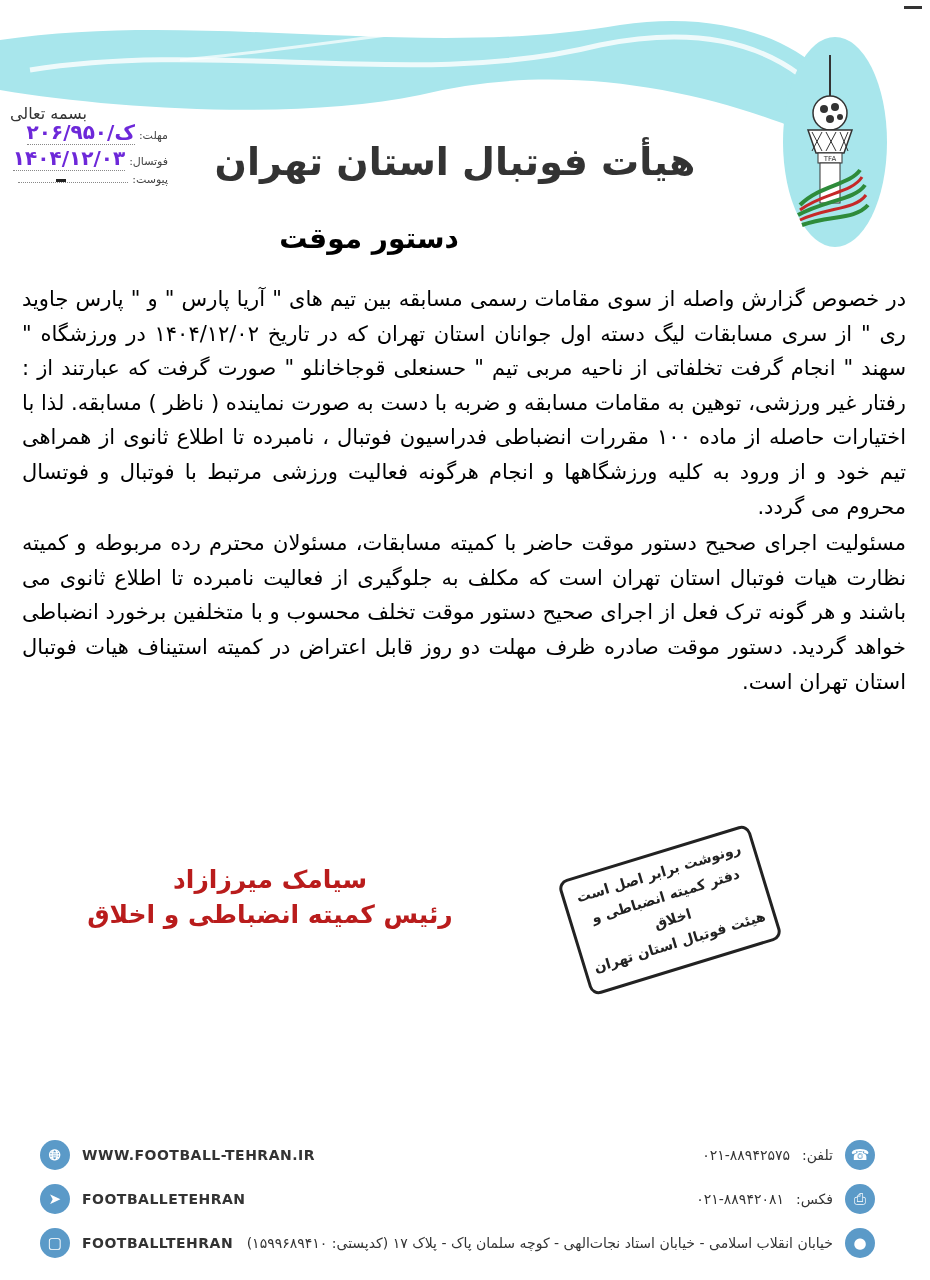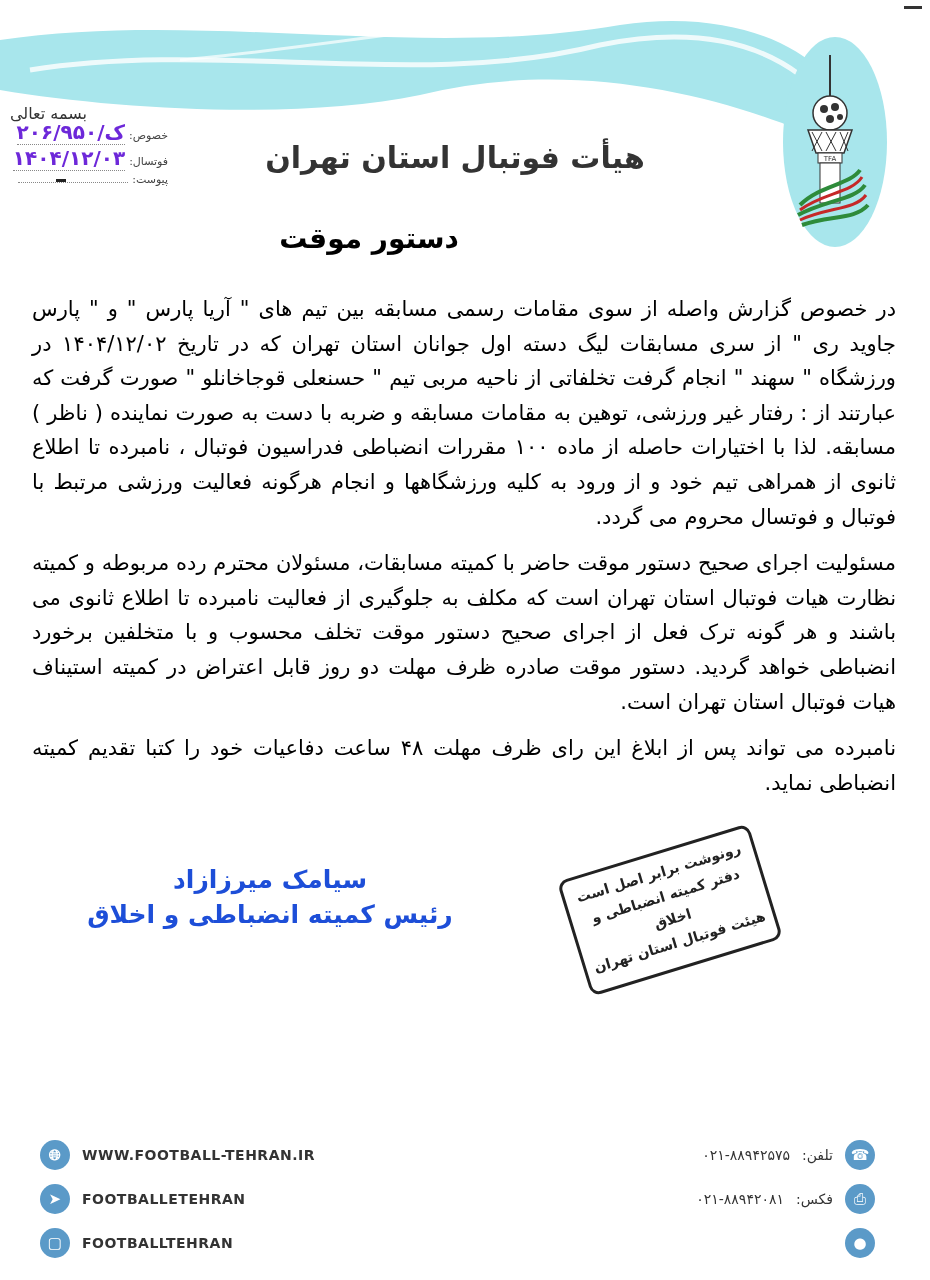--- a/index.html
+++ b/index.html
@@ -4,34 +4,34 @@
 <style>
   html, body { margin:0; padding:0; }
   body { width:930px; height:1280px; background:#ffffff; position:relative; overflow:hidden;
          font-family:"DejaVu Sans", sans-serif; color:#111; }
   .corner-dash { position:absolute; right:8px; top:6px; width:18px; height:3px; background:#333; }
   .banner { position:absolute; left:0; top:0; width:930px; height:260px; }
   .logo-wrap { position:absolute; left:780px; top:35px; width:110px; height:215px; }
   .bismillah { position:absolute; left:10px; width:930px; top:104px; text-align:left; direction:rtl;
                font-size:16px; color:#333; }
   .org-title { position:absolute; left:0; width:910px; top:140px; text-align:center; direction:rtl;
-               font-size:30px; font-weight:bold; color:#333; }
+               font-size:38px; font-weight:bold; color:#333; }
   .doc-title { position:absolute; left:0; width:738px; top:222px; text-align:center; direction:rtl;
                font-size:28px; font-weight:bold; color:#000; }
   .meta { position:absolute; left:18px; top:120px; width:150px; direction:rtl; font-size:11px; color:#444; }
   .meta-row { display:flex; align-items:baseline; gap:4px; height:26px; }
   .meta-label { white-space:nowrap; }
   .meta-value { font-size:20px; font-weight:bold; color:#6d28d9; border-bottom:1px dotted #888; white-space:nowrap; direction:ltr; }
   .meta-dots { flex:1; border-bottom:1px dotted #888; height:10px; position:relative; }
   .meta-dots::after { content:""; position:absolute; left:38px; top:7px; width:10px; height:3px; background:#222; }
   .body-text { position:absolute; left:20px; right:22px; top:280px; direction:rtl; text-align:justify;
                font-size:21px; line-height:34.6px; color:#000; }
-  .body-text p { margin:12px; }
+  .body-text p { margin:2px; }
   .signature { position:absolute; left:80px; width:380px; top:862px; text-align:center; direction:rtl;
-               font-size:25px; font-weight:bold; line-height:35px; color:#1d4ed8; }
+               font-size:25px; font-weight:bold; line-height:35px; color:#b91c1c; }
   .stamp { position:absolute; left:570px; top:850px; width:200px; height:120px; border:3px solid #222;
            border-radius:10px; transform:rotate(-17deg); direction:rtl; text-align:center;
            font-size:14px; font-weight:bold; line-height:24px; padding-top:6px; box-sizing:border-box; color:#222; }
   .footer-row { position:absolute; display:flex; align-items:center; gap:12px; font-size:14px; color:#333; }
   .footer-row.ltr { left:40px; direction:ltr; font-weight:bold; letter-spacing:0.5px; }
   .footer-row.rtl { right:55px; direction:rtl; font-size:14px; }
   .icon-circle { width:30px; height:30px; border-radius:50%; background:#5b9ac8; color:#fff;
                  display:flex; align-items:center; justify-content:center; font-size:15px; flex:none; }
 </style>
 </head>
@@ -57,41 +57,40 @@
   <path d="M32,97 L42,116 M42,97 L32,116 M46,97 L56,116 M56,97 L46,116 M60,97 L68,116 M68,97 L60,116" stroke="#333" stroke-width="1"></path>
   <rect x="38" y="118" width="24" height="10" fill="#fff" stroke="#333" stroke-width="1"></rect>
   <text x="50" y="126" font-size="7" text-anchor="middle" fill="#333" font-family="DejaVu Sans, sans-serif">TFA</text>
   <rect x="40" y="128" width="20" height="40" fill="#fff" stroke="#333" stroke-width="1"></rect>
   <path d="M20,170 C40,150 70,150 80,135 M18,180 C45,165 75,165 85,150 M22,190 C50,180 75,185 88,170" fill="none" stroke="#2e8b3a" stroke-width="4"></path>
   <path d="M20,175 C42,158 72,158 82,142 M20,185 C48,172 75,175 86,160" fill="none" stroke="#c62828" stroke-width="3"></path>
 </svg>
 
 <div class="meta">
   <div class="meta-row">
-    <span class="meta-label">خصوص:</span>
+    <span class="meta-label">مهلت:</span>
     <span class="meta-value">۲۰۶/ک/۹۵۰</span>
   </div>
   <div class="meta-row">
     <span class="meta-label">فوتسال:</span>
     <span class="meta-value">۱۴۰۴/۱۲/۰۳</span>
   </div>
   <div class="meta-row">
     <span class="meta-label">پیوست:</span>
     <span class="meta-dots"></span>
   </div>
 </div>
 
 <div class="bismillah">بسمه تعالی</div>
 <div class="org-title">هیأت فوتبال استان تهران</div>
 <div class="doc-title">دستور موقت</div>
 
 <div class="body-text">
   <p>در خصوص گزارش واصله از سوی مقامات رسمی مسابقه بین تیم های " آریا پارس " و " پارس جاوید ری " از سری مسابقات لیگ دسته اول جوانان استان تهران که در تاریخ ۱۴۰۴/۱۲/۰۲ در ورزشگاه " سهند " انجام گرفت تخلفاتی از ناحیه مربی تیم " حسنعلی قوجاخانلو " صورت گرفت که عبارتند از : رفتار غیر ورزشی، توهین به مقامات مسابقه و ضربه با دست به صورت نماینده ( ناظر ) مسابقه. لذا با اختیارات حاصله از ماده ۱۰۰ مقررات انضباطی فدراسیون فوتبال ، نامبرده تا اطلاع ثانوی از همراهی تیم خود و از ورود به کلیه ورزشگاهها و انجام هرگونه فعالیت ورزشی مرتبط با فوتبال و فوتسال محروم می گردد.</p>
   <p>مسئولیت اجرای صحیح دستور موقت حاضر با کمیته مسابقات، مسئولان محترم رده مربوطه و کمیته نظارت هیات فوتبال استان تهران است که مکلف به جلوگیری از فعالیت نامبرده تا اطلاع ثانوی می باشند و هر گونه ترک فعل از اجرای صحیح دستور موقت تخلف محسوب و با متخلفین برخورد انضباطی خواهد گردید. دستور موقت صادره ظرف مهلت دو روز قابل اعتراض در کمیته استیناف هیات فوتبال استان تهران است.</p>
-  <p>نامبرده می تواند پس از ابلاغ این رای ظرف مهلت ۴۸ ساعت دفاعیات خود را کتبا تقدیم کمیته انضباطی نماید.</p>
 </div>
 
 <div class="signature">
   <div>سیامک میرزازاد</div>
   <div>رئیس کمیته انضباطی و اخلاق</div>
 </div>
 
 <div class="stamp">
   <div>رونوشت برابر اصل است</div>
   <div>دفتر کمیته انضباطی و اخلاق</div>
@@ -116,13 +115,14 @@
   <span>تلفن:</span>
   <span>۰۲۱-۸۸۹۴۲۵۷۵</span>
 </div>
 <div class="footer-row rtl" style="top:1184px;">
   <span class="icon-circle">⎙</span>
   <span>فکس:</span>
   <span>۰۲۱-۸۸۹۴۲۰۸۱</span>
 </div>
 <div class="footer-row rtl" style="top:1228px;">
   <span class="icon-circle">●</span>
+  <span>خیابان انقلاب اسلامی - خیابان استاد نجات‌الهی - کوچه سلمان پاک - پلاک ۱۷ (کدپستی: ۱۵۹۹۶۸۹۴۱۰)</span>
 </div>
 
 </body></html>

